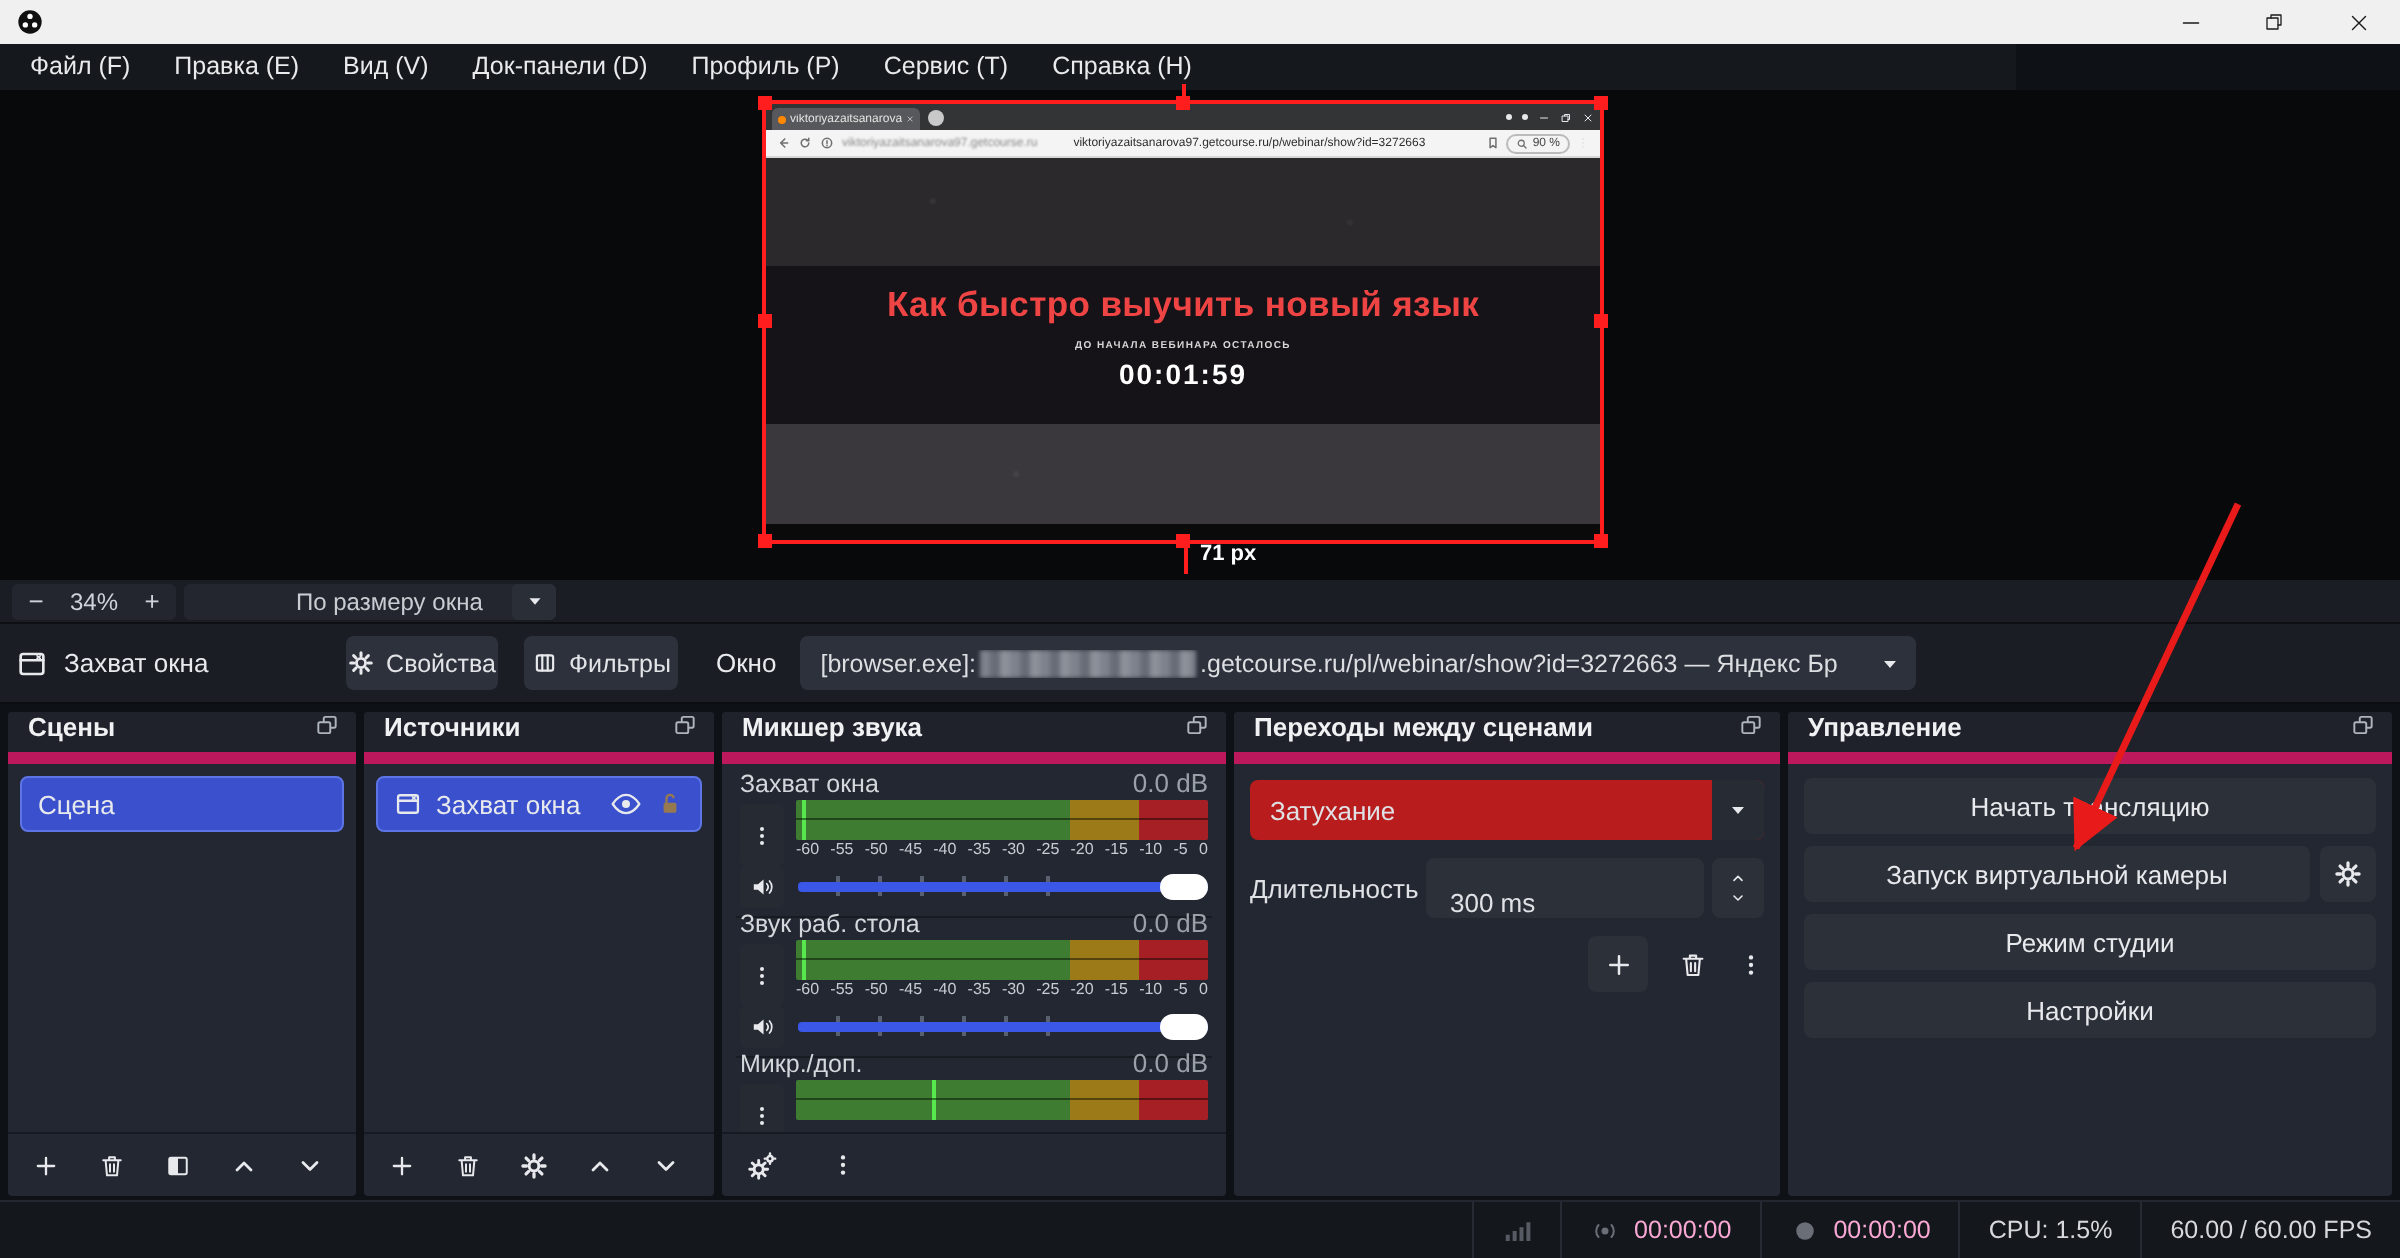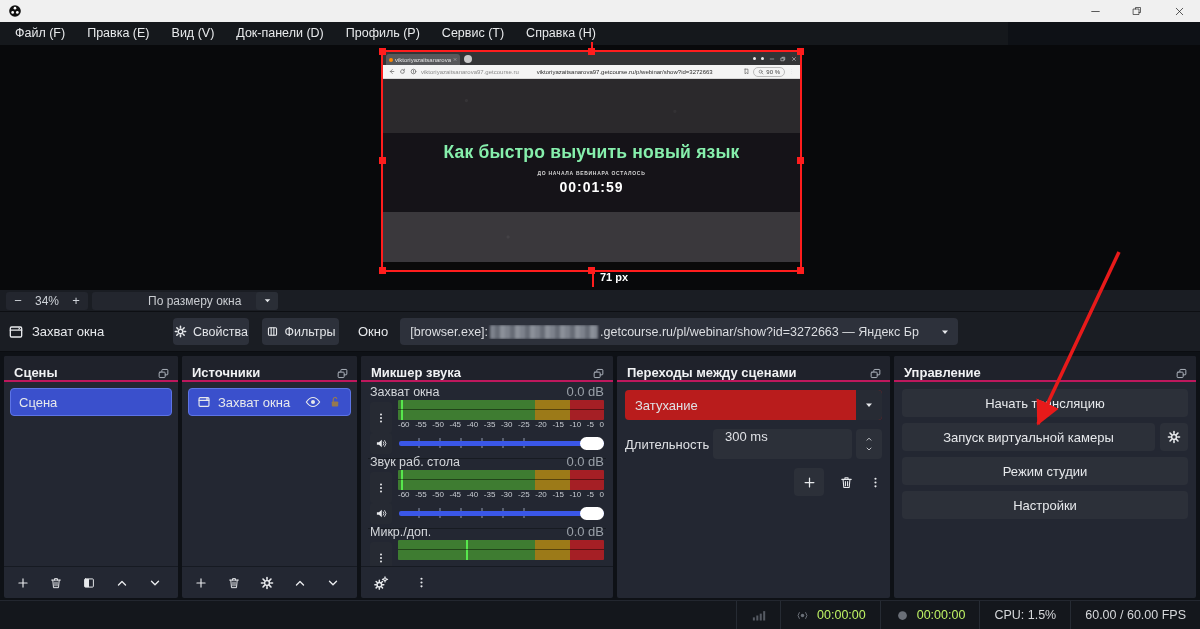--- a/index.html
+++ b/index.html
@@ -48,21 +48,21 @@
   .b-url-dim { font-size:6px; color:#8a8a8a; white-space:nowrap; filter:blur(.4px); }
   .b-url-main { font-size:6px; color:#2d2d2d; white-space:nowrap; margin-left:14px; filter:blur(.3px); }
   .b-zoom { margin-left:auto; display:flex; align-items:center; gap:3px; }
   .b-zoom-pill { display:flex; align-items:center; gap:2px; border:1px solid #bbb; border-radius:6px;
     padding:0 4px; height:10px; font-size:6px; color:#444; }
   
   .chalk-top { height:54px; background:#2b292c;
     background-image:radial-gradient(circle at 20% 40%, rgba(255,255,255,.05) 0 1px, transparent 2px),
       radial-gradient(circle at 70% 60%, rgba(255,255,255,.04) 0 1px, transparent 2px); }
   .overlay-band { height:79px; background:#151318; text-align:center; }
-  .web-title { padding-top:9px; font-size:17.5px; font-weight:bold; color:#86efac; letter-spacing:.2px; }
+  .web-title { padding-top:9px; font-size:17.5px; font-weight:bold; color:#ef4444; letter-spacing:.2px; }
   .web-sub { margin-top:7px; font-size:5px; letter-spacing:.7px; color:#d6d6d6; font-weight:bold; }
   .web-count { margin-top:3px; font-size:14px; font-weight:bold; color:#fff; letter-spacing:1px; }
   .chalk-light { height:50px; background:#3a383c;
     background-image:radial-gradient(circle at 30% 50%, rgba(255,255,255,.05) 0 1px, transparent 2px); }
   .chalk-bottom { height:8px; background:#0a0a0a; }
 
   
   .zoombar { position:absolute; left:0; top:290px; width:1200px; height:22px; background:#1a1d23;
     display:flex; align-items:center; border-bottom:1px solid #0d0f13; }
   .zoom-group { display:flex; align-items:center; height:18px; margin-left:6px;
@@ -94,22 +94,22 @@
     filter:blur(1px); flex:none; }
   .win-caret { width:26px; height:27px; display:flex; align-items:center; justify-content:center; }
 
   
   .panel { position:absolute; top:356px; height:242px; background:#232732; border-radius:2px; overflow:hidden; }
   .p-scenes { left:4px;  width:174px; }
   .p-sources { left:182px; width:175px; }
   .p-mixer { left:361px; width:252px; }
   .p-trans { left:617px; width:273px; }
   .p-controls { left:894px; width:302px; }
-  .p-hdr { height:26px; background:#1f222b; border-bottom:2px solid #be185d;
-    display:flex; align-items:flex-end; padding:0 8px 0 10px; }
+  .p-hdr { height:26px; background:#1f222b; border-bottom:6px solid #be185d;
+    display:flex; align-items:flex-start; padding:0 8px 0 10px; }
   .p-hdr .t { font-weight:bold; font-size:13px; color:#f0f1f3; flex:1; }
   .p-toolbar { position:absolute; left:0; right:0; bottom:0; height:32px; border-top:1px solid #161a22;
     display:flex; align-items:center; gap:19px; padding-left:12px; }
   .list-item { margin:6px 6px 0 6px; height:28px; display:flex; align-items:center;
     background:#3a50cc; border:1px solid #5d74e6; border-radius:4px; padding:0 8px; gap:7px; font-size:13px; }
   .list-item .grow { flex:1; }
 
   
   .mix-wrap { position:absolute; left:0; right:0; top:26px; bottom:32px; overflow:hidden; padding:0 9px; }
   .mix-ch { height:70px; padding-top:2px; position:relative; }
@@ -134,42 +134,42 @@
   .vol-slider .track { position:absolute; left:0; right:0; top:8px; height:5px; background:#3a57e8; border-radius:2px; }
   .vol-slider .handle { position:absolute; right:0; top:4px; width:24px; height:13px; background:#fff; border-radius:7px; }
 
   
   .trans-body { padding:8px; }
   .select { display:flex; align-items:center; height:30px; background:#b91c1c; border-radius:4px; overflow:hidden; }
   .select .txt { padding-left:10px; flex:1; font-size:13px; color:#dfe1e5; }
   .select .caret-box { width:26px; height:30px; background:#272b34; display:flex; align-items:center; justify-content:center; }
   .dur-row { display:flex; align-items:center; margin-top:9px; }
   .dur-lbl { font-size:13px; color:#dfe1e5; width:88px; }
-  .spin { flex:1; height:30px; background:#2c3039; border-radius:4px; display:flex; align-items:flex-start;
+  .spin { flex:1; height:30px; background:#2c3039; border-radius:4px; display:flex; align-items:flex-end;
     padding-left:12px; font-size:13px; color:#dfe1e5; }
   .spin-arrows { width:26px; height:30px; margin-left:4px; background:#2c3039; border-radius:4px;
     display:flex; flex-direction:column; align-items:center; justify-content:center; gap:2px; }
   .trans-actions { display:flex; align-items:center; justify-content:flex-end; gap:15px; margin-top:9px; }
   .sq-btn { width:30px; height:28px; background:#2c3039; border-radius:4px;
     display:flex; align-items:center; justify-content:center; }
 
   
   .ctl-body { padding:7px 8px; }
   .ctl-row { display:flex; margin-bottom:6px; }
   .ctl-btn { flex:1; height:28px; background:#2c3039; border-radius:4px; font-size:13px; color:#e7e9ec;
     display:flex; align-items:center; justify-content:center; }
   .ctl-gear { width:28px; height:28px; margin-left:5px; background:#2c3039; border-radius:4px;
     display:flex; align-items:center; justify-content:center; flex:none; }
 
   
   .statusbar { position:absolute; left:0; top:600px; width:1200px; height:29px; background:#14171c;
     border-top:1px solid #23272f; display:flex; align-items:center; justify-content:flex-end; }
   .st-item { display:flex; align-items:center; justify-content:center; gap:7px; height:100%;
     padding:0 14px; border-left:1px solid #262b33; font-size:12.5px; color:#d6d8db; }
-  .st-dim { color:#bef264; }
+  .st-dim { color:#f9a8d4; }
   .st-item svg { flex:none; }
 
   
   .anno { position:absolute; left:0; top:0; width:1200px; height:629px; pointer-events:none; z-index:50; }
 </style>
 </head>
 <body>
 
 <svg width="0" height="0" style="position:absolute">
   <defs>

